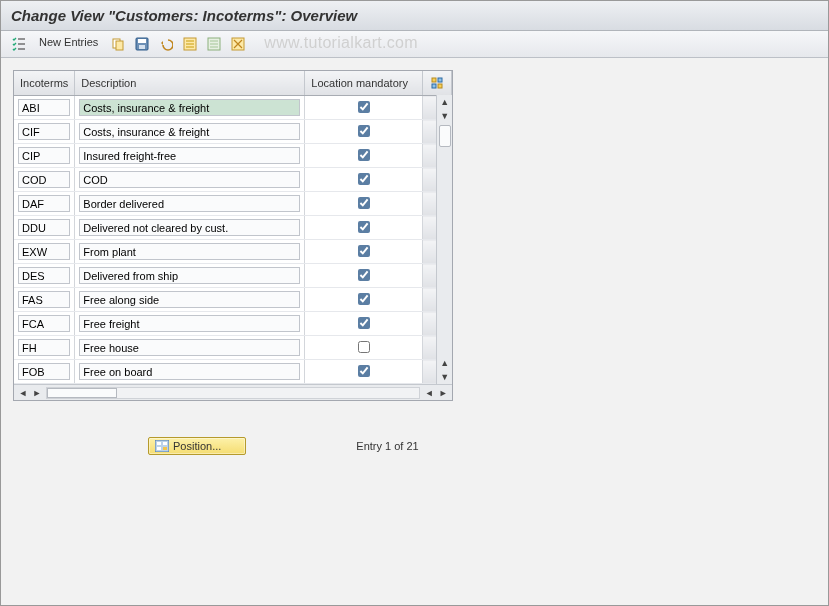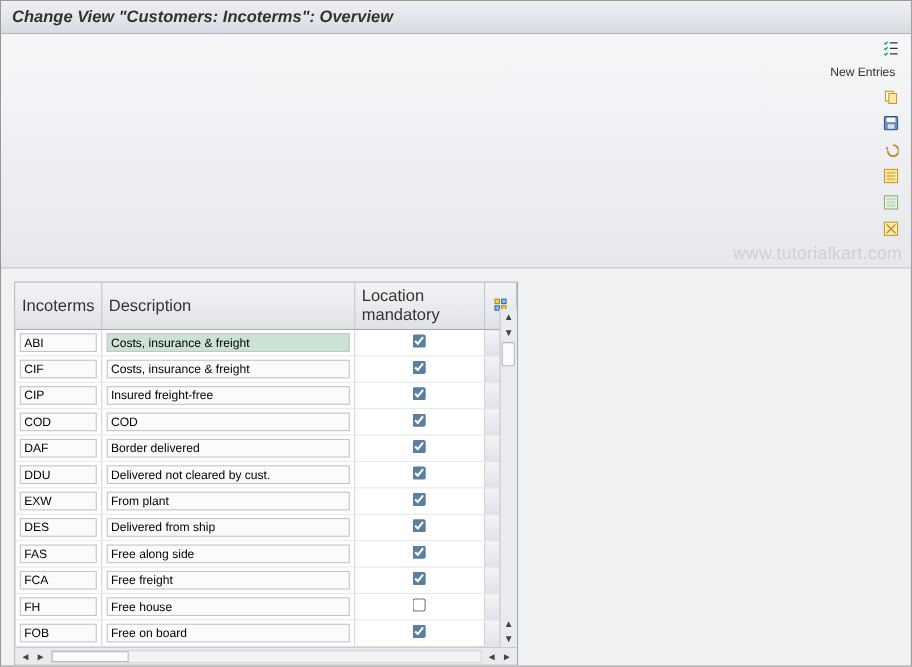--- a/index.html
+++ b/index.html
@@ -19,24 +19,23 @@
       font-size: 15px;
       font-weight: bold;
       font-style: italic;
       color: #333;
     }
     .toolbar {
       background: linear-gradient(to bottom, #f6f7f9, #e6e8ec);
       padding: 3px 8px;
       border-bottom: 1px solid #bcc0c7;
       display: flex;
-      align-items: flex-end;
+      align-items: flex-start;
       gap: 4px;
       position: relative;
-      flex-direction: column;
     }
     .toolbar-icon, .toolbar-btn {
       width: 20px; height: 20px;
       display: inline-flex;
       align-items: center;
       justify-content: center;
       border-radius: 2px;
       cursor: pointer;
     }
     .new-entries {
@@ -65,21 +64,21 @@
       border-collapse: collapse;
     }
     .grid th {
       background: linear-gradient(to bottom, #f3f4f6, #e0e2e6);
       font-weight: normal;
       color: #333;
       text-align: left;
       padding: 4px 6px;
       border-right: 1px solid #c4c8ce;
       border-bottom: 1px solid #a8acb3;
-      font-size: 15px;
+      font-size: 11px;
     }
     .grid td {
       padding: 3px 4px;
       border-right: 1px solid #d3d6db;
       border-bottom: 1px solid #e6e8ec;
       font-size: 11px;
       color: #252525;
       height: 21px;
     }
     .col-code { width: 60px; }
@@ -350,13 +349,26 @@
     <div class="vscroll">
       <span class="arrow">▲</span>
       <span class="arrow">▼</span>
       <div class="thumb"></div>
       <div class="spacer"></div>
       <span class="arrow">▲</span>
       <span class="arrow">▼</span>
     </div>
   </div>
 
+  <div class="footer">
+    <span class="position-btn">
+      <svg viewBox="0 0 14 12">
+          <rect x="0" y="0" width="14" height="12" fill="#bcd2e8" stroke="#4b78a8"></rect>
+          <rect x="2" y="2" width="4" height="3" fill="#fff"></rect>
+          <rect x="8" y="2" width="4" height="3" fill="#fff"></rect>
+          <rect x="2" y="7" width="4" height="3" fill="#fff"></rect>
+          <rect x="8" y="7" width="4" height="3" fill="#f3c44a"></rect>
+        </svg>
+      <span>Position...</span>
+    </span>
+    <span class="entry-label">Entry 1 of 21</span>
+  </div>
 </div>
 
 </body></html>

